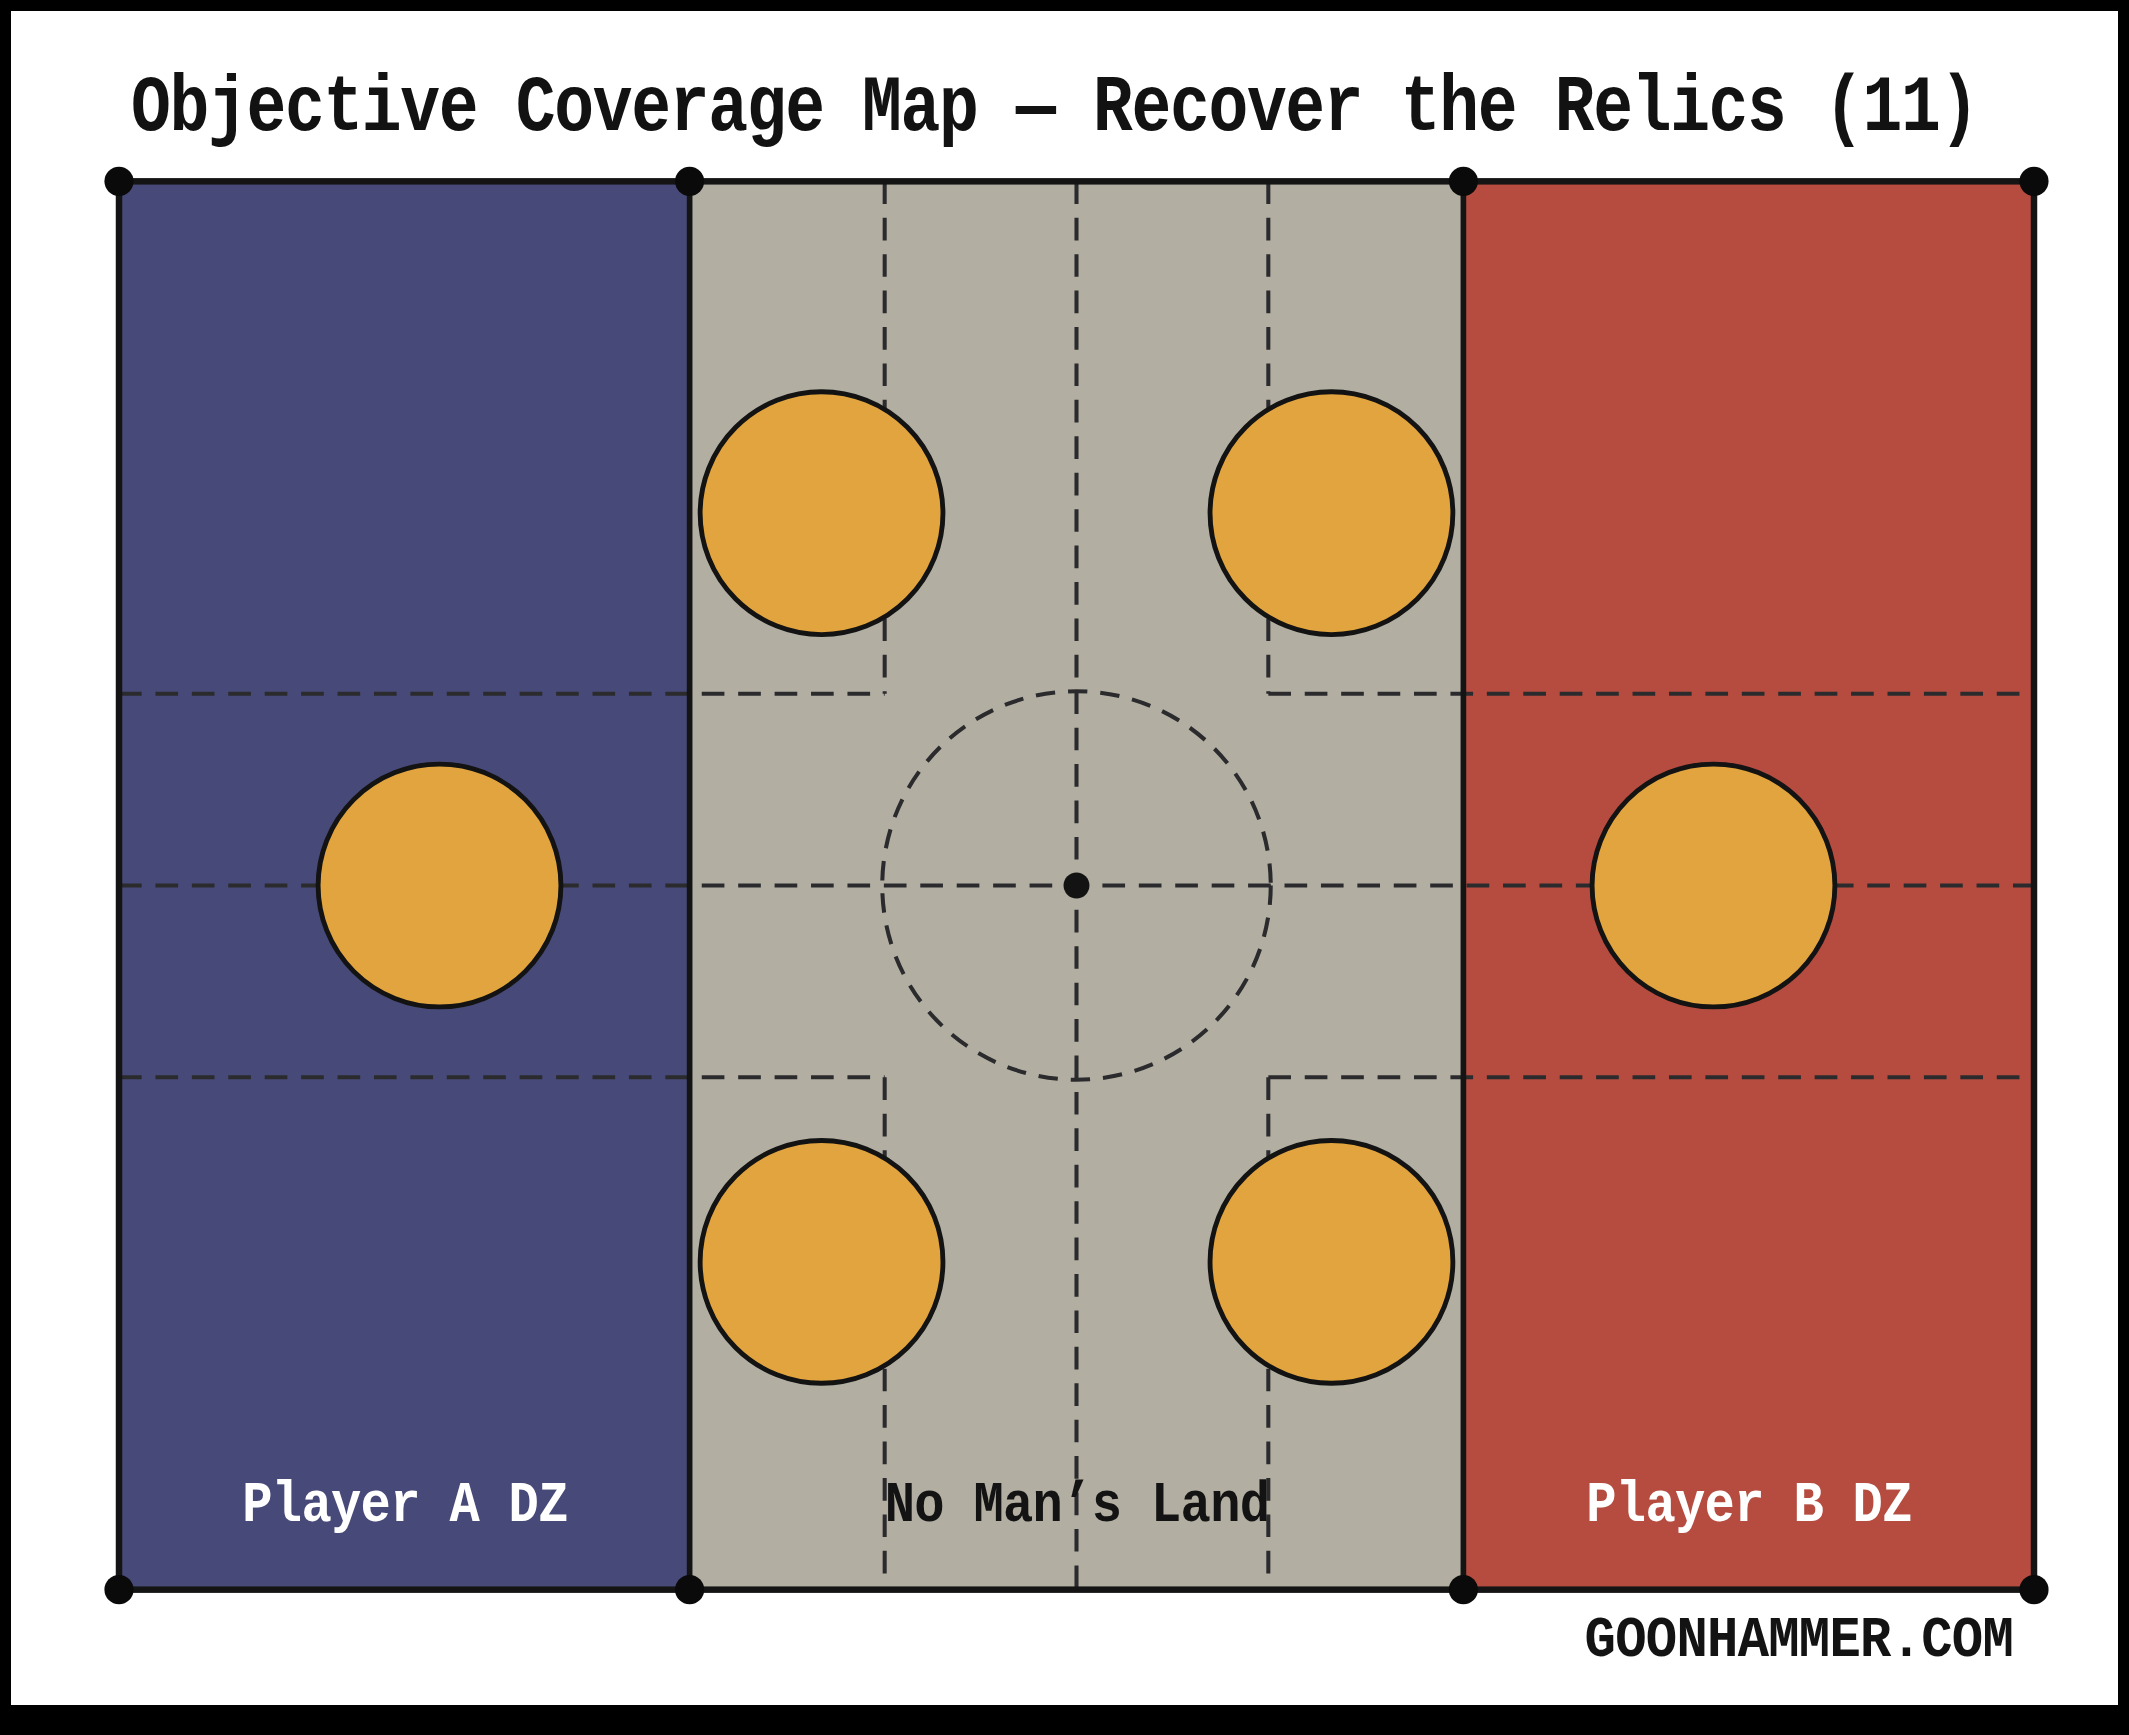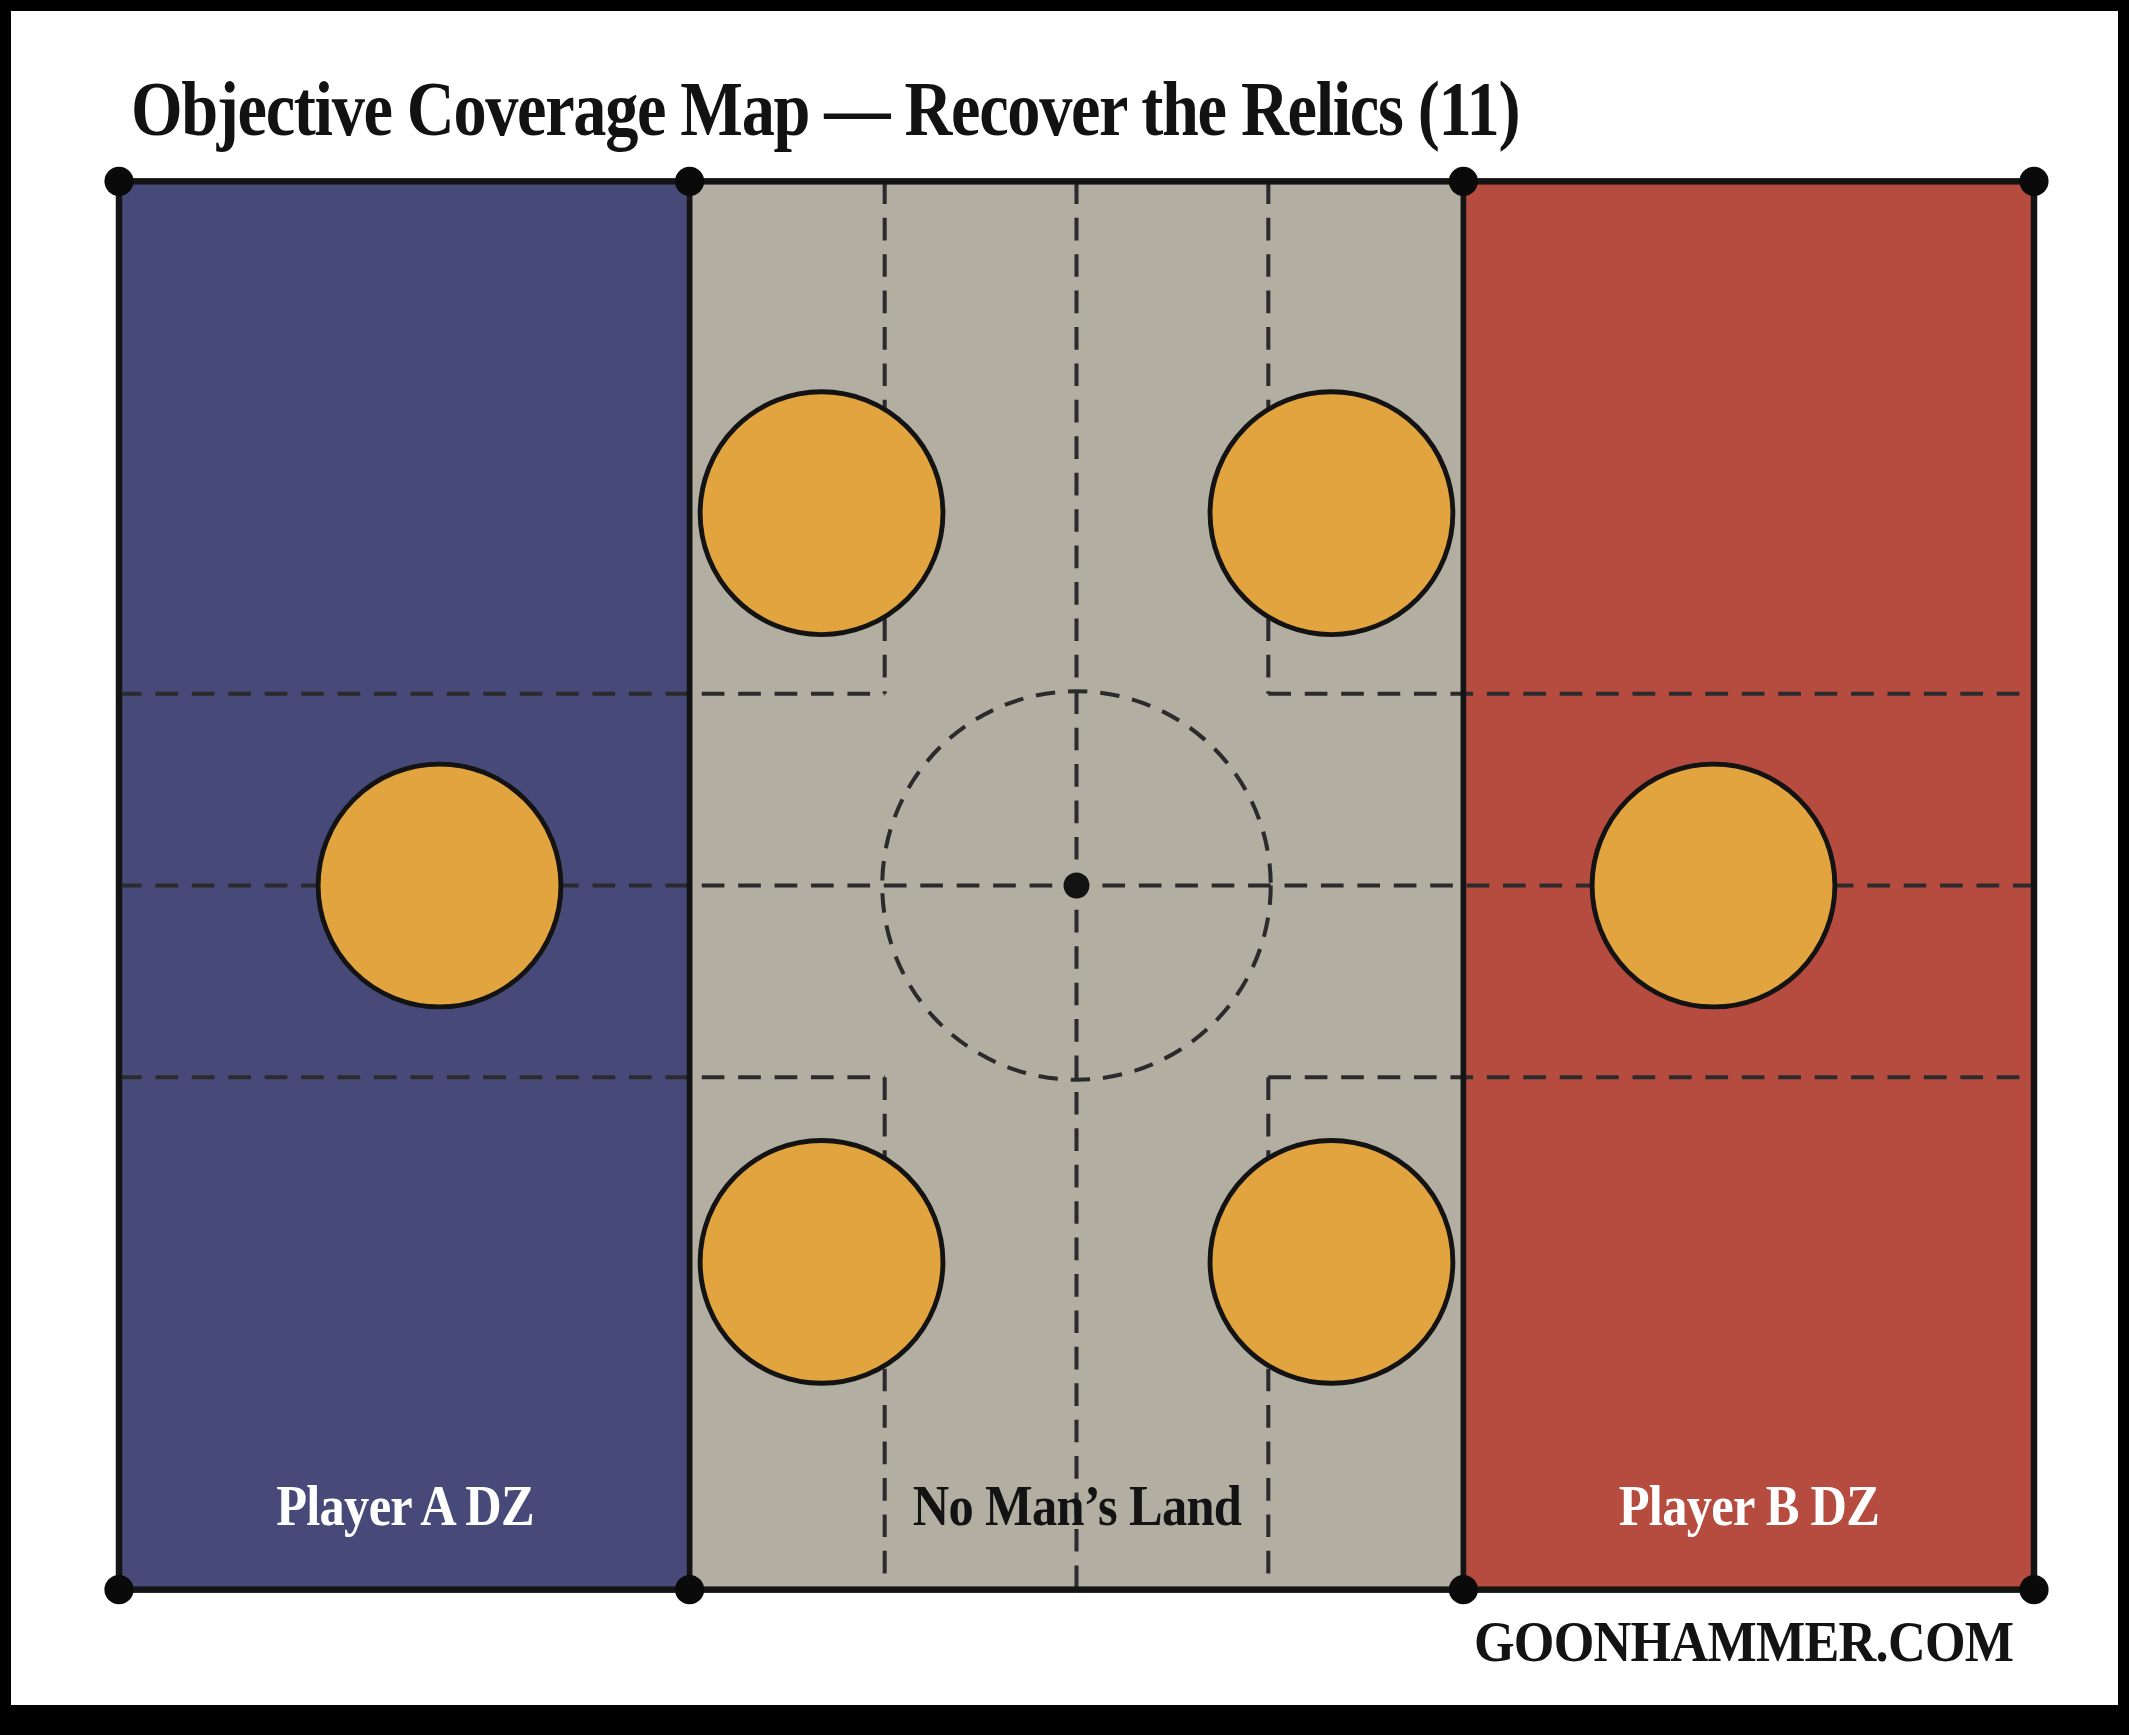--- a/index.html
+++ b/index.html
@@ -3,21 +3,21 @@
 <meta charset="utf-8">
 <style>
   html,body{margin:0;padding:0;background:#000;}
   .frame{
     position:relative;
     width:2129px;height:1716px;
     box-sizing:border-box;
     background:#ffffff;
     border:11.3px solid #000000;
     overflow:hidden;
-    font-family:Liberation Serif, serif;
+    font-family:Liberation Mono, monospace;
   }
   .page-title{
     position:absolute;
     left:120px;top:53px;
     font-size:79px;
     font-weight:bold;
     letter-spacing:-1.6px;
     color:#121212;
     white-space:nowrap;
     transform:scaleX(0.84);

